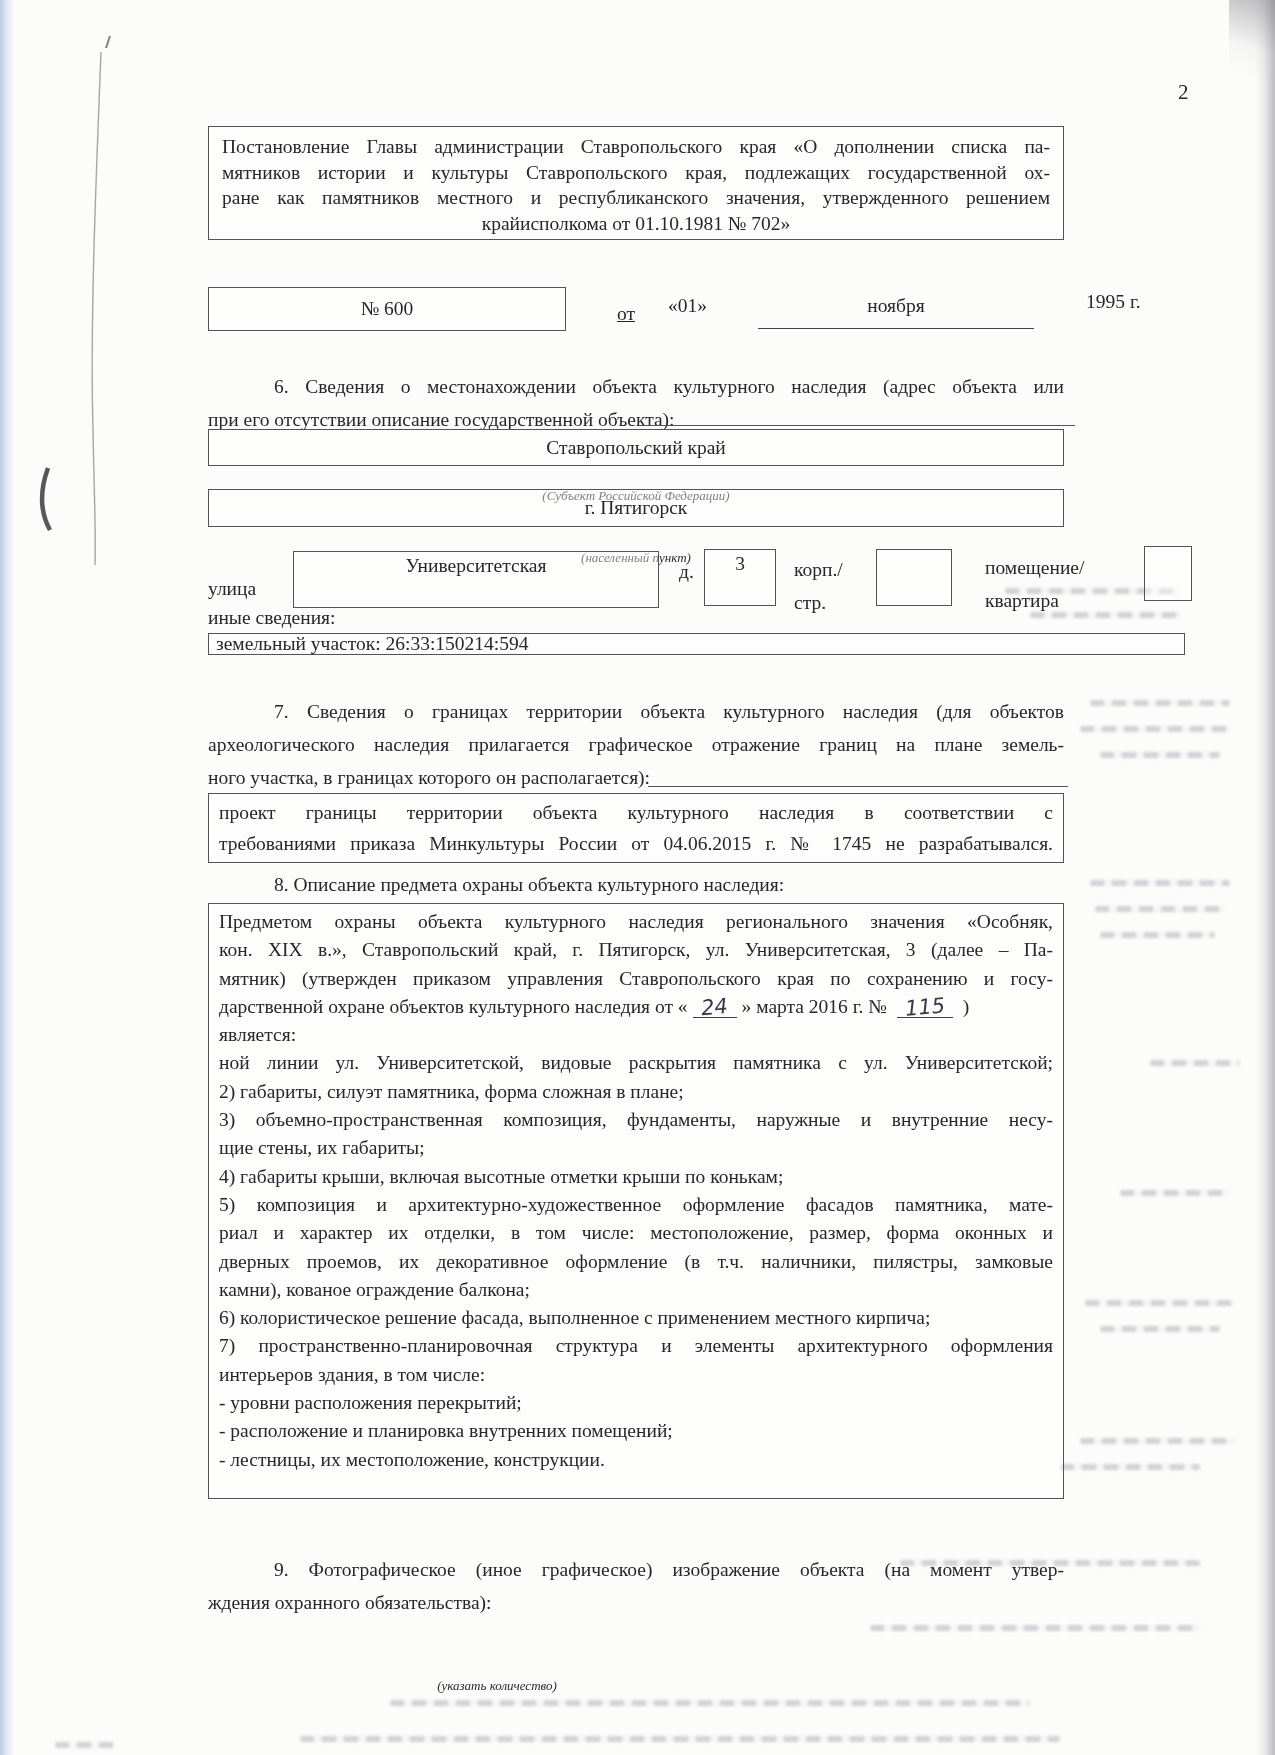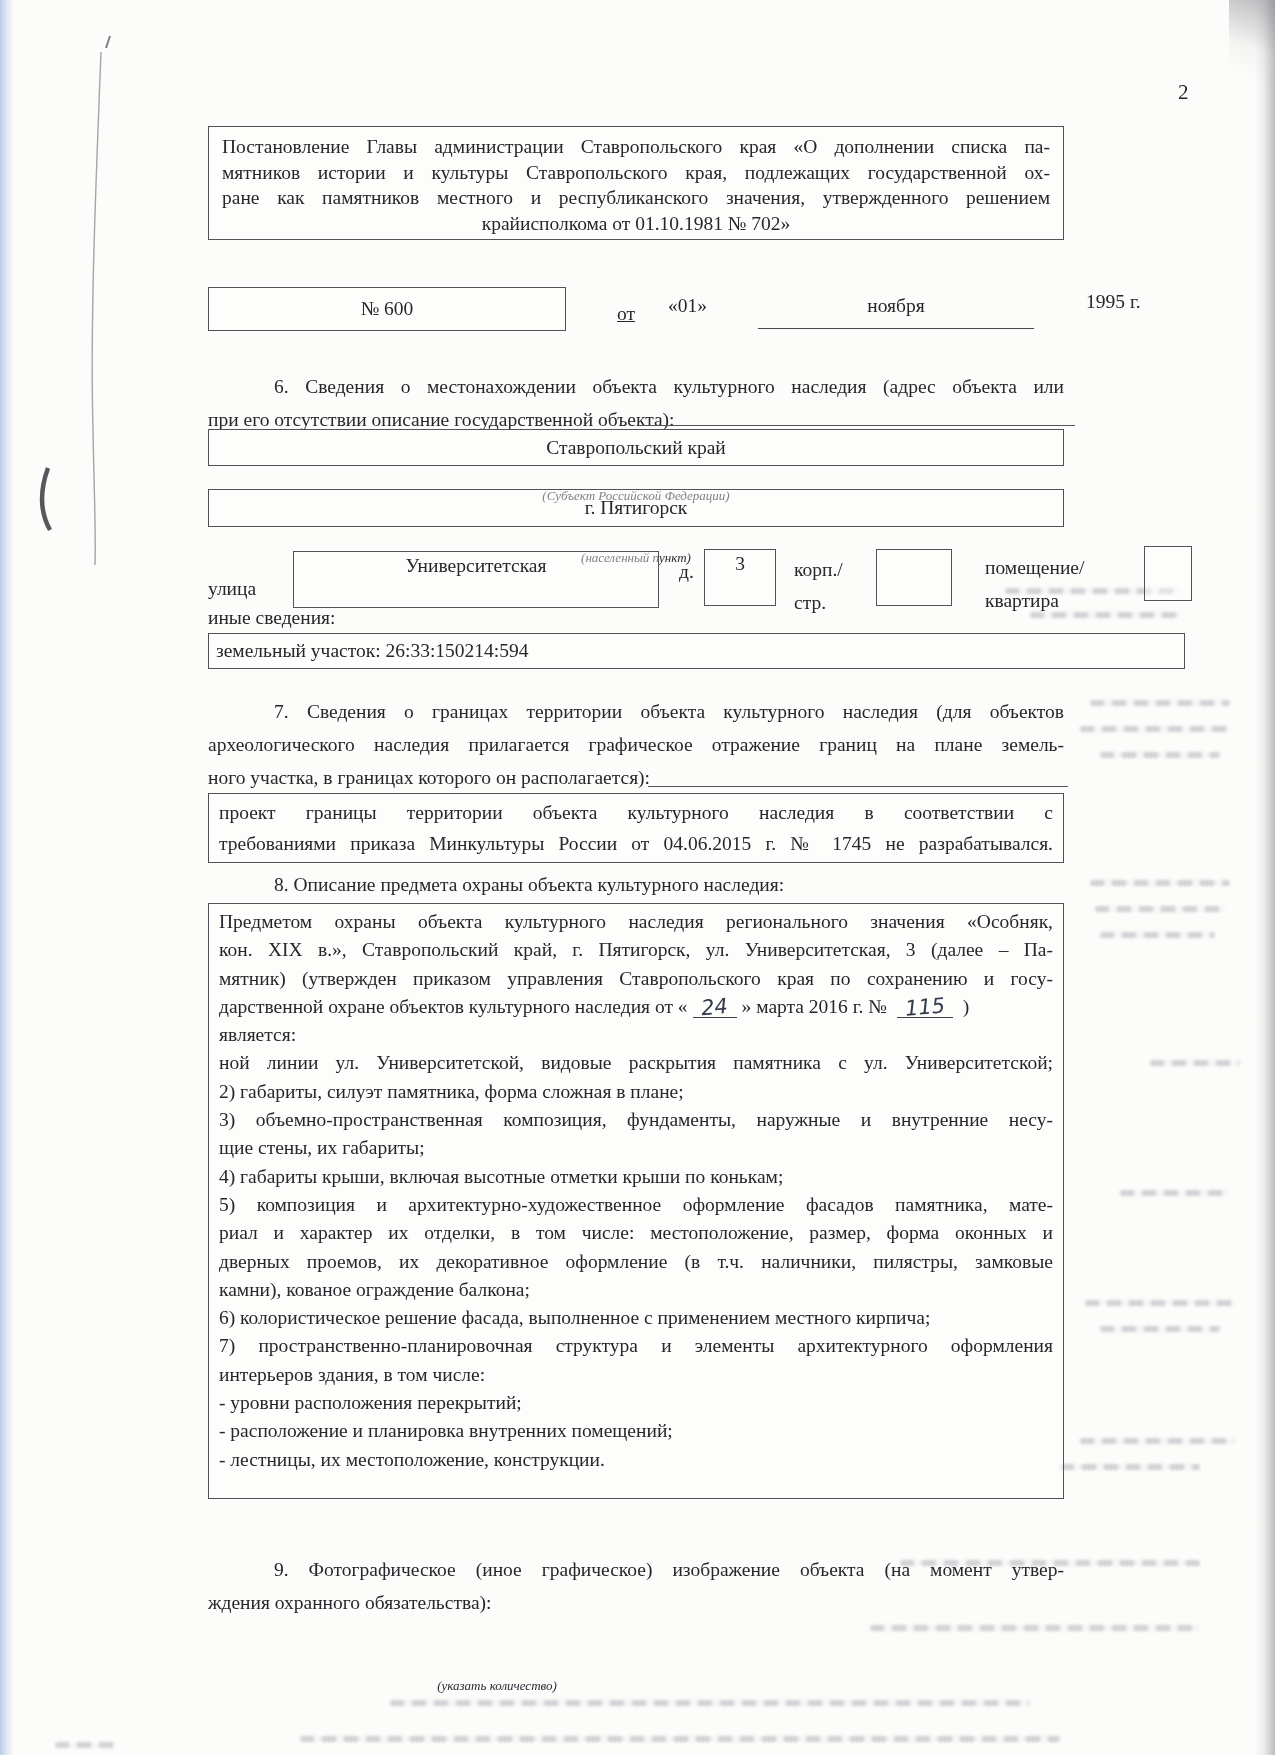--- a/index.html
+++ b/index.html
@@ -113,21 +113,21 @@
     <div>стр.</div>
   </div>
   <div class="abs box" style="left:876px;top:549px;width:76px;height:57px;"></div>
   <div class="abs" style="left:985px;top:551px;line-height:33px;">
     <div>помещение/</div>
     <div>квартира</div>
   </div>
   <div class="abs box" style="left:1144px;top:546px;width:48px;height:55px;"></div>
 
   <div class="abs" style="left:208px;top:607px;">иные сведения:</div>
-  <div class="abs box vcenter" style="left:208px;top:633px;width:977px;height:36px;padding-left:7px;">
+  <div class="abs box vcenter" style="left:208px;top:633px;width:977px;height:22px;padding-left:7px;">
     <span>земельный участок: 26:33:150214:594</span>
   </div>
 
   <div class="abs para" style="left:208px;top:695px;width:856px;">
       <div class="line stretch ind">7. Сведения о границах территории объекта культурного наследия (для объектов</div>
       <div class="line stretch">археологического наследия прилагается графическое отражение границ на плане земель-</div>
       <div class="line">ного участка, в границах которого он располагается):</div>
     </div>
   <div class="abs rule" style="left:648px;top:786px;width:420px;"></div>
   <div class="abs box" style="left:208px;top:793px;width:856px;height:70px;padding:3px 10px;line-height:31px;">

